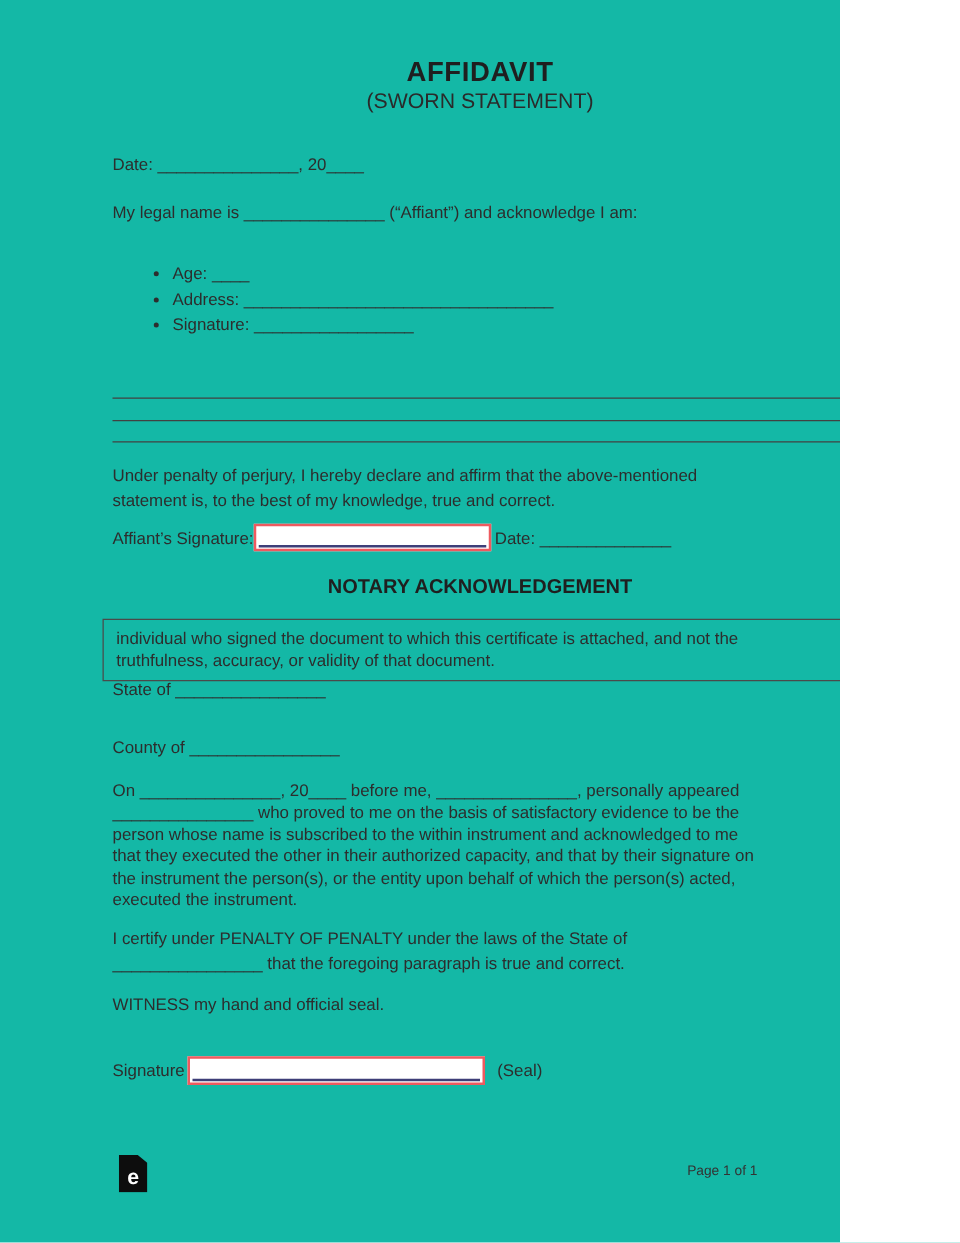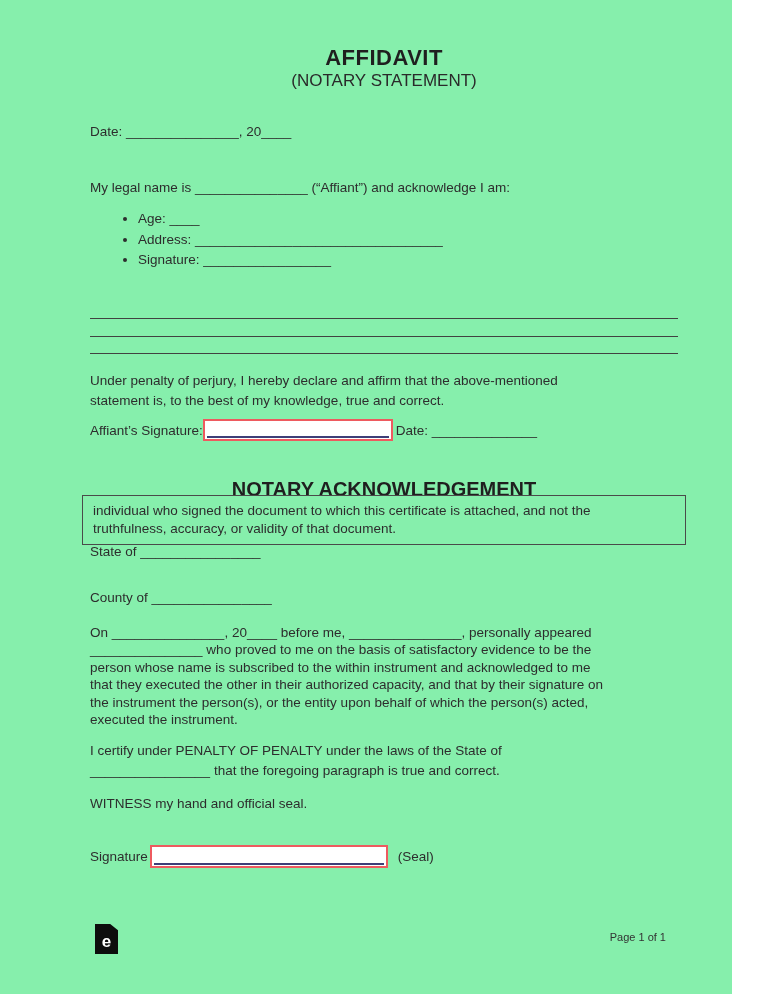--- a/index.html
+++ b/index.html
@@ -2,23 +2,23 @@
 <html style="--signature-box-border: #ee5a5f; --signature-box-underline: #3e3e78;"><head>
 <meta charset="utf-8">
 <style>
   html, body {
     margin: 0;
     padding: 0;
     background: #ffffff;
   }
   .page {
     position: relative;
-    width: 732px;
+    width: 672px;
     height: 994px;
-    background: #86efac;
+    background: #14b8a6;
     font-family: "Liberation Sans", "DejaVu Sans", sans-serif;
     font-size: 13.5px;
     color: #2d2d2d;
     overflow: hidden;
     text-decoration: underline;
   }
   .abs { position: absolute; }
   .center { left: 0; width: 768px; text-align: center; }
 
   .doc-title {
@@ -75,22 +75,22 @@
     left: 2px;
     right: 2px;
     bottom: 1px;
     height: 2px;
     background: var(--signature-box-underline, #3e3e78);
   }
   .sig-box-affiant { width: 190px; height: 22px; }
   .sig-box-notary  { width: 238px; height: 23px; margin-left: 2px; }
 
   .notary-heading {
-    top: 478px;
-    font-size: 20px;
+    top: 461px;
+    font-size: 16px;
     font-weight: 700;
     color: #1f1f1f;
   }
   .notary-box {
     left: 82px;
     top: 495px;
     width: 604px;
     box-sizing: border-box;
     border: 1px solid #4a4a4a;
     padding: 6px 10px 7px 10px;
@@ -123,25 +123,25 @@
   }
   .seal-label { margin-left: 10px; }
   .date-after-box { padding-left: 3px; }
 </style>
 </head>
 <body>
 
 <div class="page">
 
   <div class="abs center doc-title">AFFIDAVIT</div>
-  <div class="abs center doc-subtitle">(NOTARY STATEMENT)</div>
+  <div class="abs center doc-subtitle">(SWORN STATEMENT)</div>
 
   <div class="abs line" style="top:124px;">Date: _______________, 20____</div>
 
-  <div class="abs line" style="top:180px;">My legal name is _______________ (“Affiant”) and acknowledge I am:</div>
+  <div class="abs line" style="top:162px;">My legal name is _______________ (“Affiant”) and acknowledge I am:</div>
 
   <ul class="abs bullets">
     <li>Age: ____</li>
     <li>Address: _________________________________</li>
     <li>Signature: _________________</li>
   </ul>
 
 
   <div class="abs blank-line" style="top:318px;"></div>
   <div class="abs blank-line" style="top:336px;"></div>

